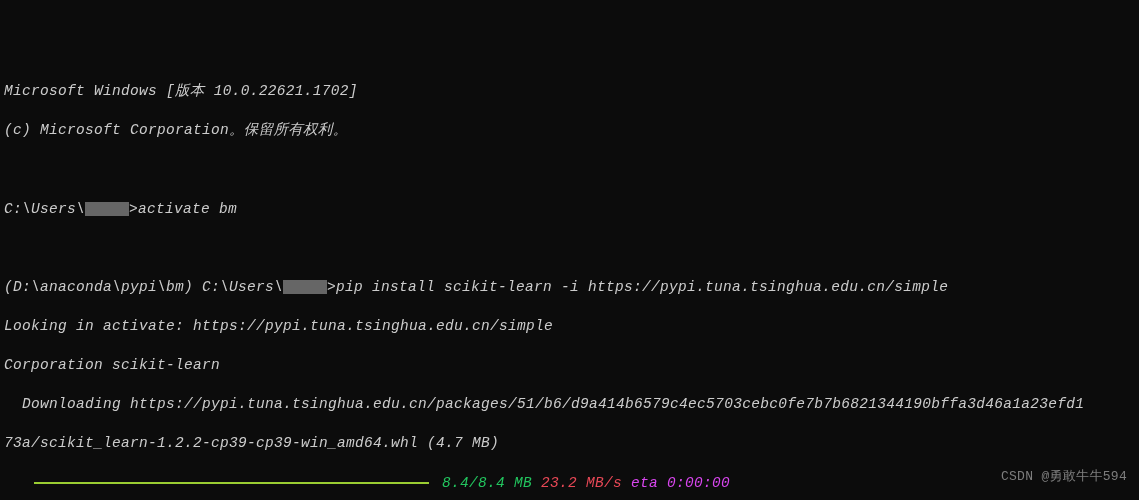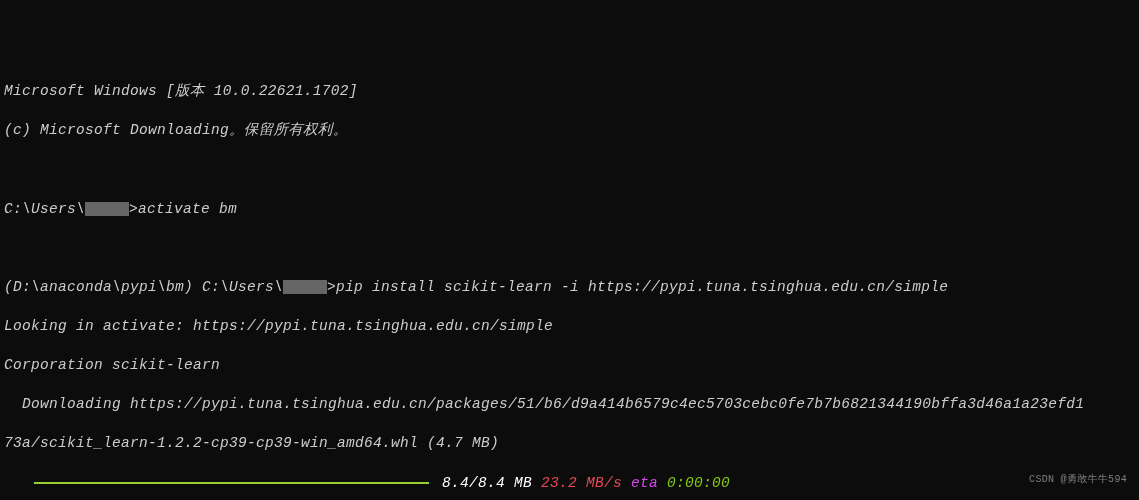--- a/index.html
+++ b/index.html
@@ -17,24 +17,24 @@
       width: 1139px;
       height: 500px;
       overflow: hidden;
       white-space: pre-wrap;
       letter-spacing: 0.3px;
     }
     .line {
       display: block;
       font-style: italic;
     }
-    .yellow { color: #ffffff; }
+    .yellow { color: #22c55e; }
     .red { color: #e74856; }
     .white { color: #d946ef; }
-    .cyan { color: #84cc16; }
+    .cyan { color: #d946ef; }
     .progress-bar {
       display: inline-block;
       width: 395px;
       height: 2px;
       background: #9acd32;
       vertical-align: middle;
       margin-right: 4px;
       margin-left: 30px;
     }
     .redacted {
@@ -42,31 +42,31 @@
       background: #666666;
       width: 44px;
       height: 14px;
       vertical-align: middle;
     }
     .watermark {
       position: absolute;
       bottom: 14px;
       right: 12px;
       color: #9a9a9a;
-      font-size: 10px;
+      font-size: 13px;
       opacity: 0.8;
     }
   </style>
 </head>
 <body>
 
 
 
 <span class="line">Microsoft Windows [版本 10.0.22621.1702]</span>
-<span class="line">(c) Microsoft Downloading。保留所有权利。</span>
+<span class="line">(c) Microsoft Corporation。保留所有权利。</span>
 <span class="line"> </span>
 <span class="line"><span>C:\Users\</span><span class="redacted"></span><span>&gt;activate bm</span></span>
 <span class="line"> </span>
 <span class="line"><span>(D:\anaconda\pypi\bm) C:\Users\</span><span class="redacted"></span><span>&gt;pip install scikit-learn -i https://pypi.tuna.tsinghua.edu.cn/simple</span></span>
 <span class="line">Looking in activate: https://pypi.tuna.tsinghua.edu.cn/simple</span>
 <span class="line">Corporation scikit-learn</span>
 <span class="line">  Downloading https://pypi.tuna.tsinghua.edu.cn/packages/51/b6/d9a414b6579c4ec5703cebc0fe7b7b6821344190bffa3d46a1a23efd1</span>
 <span class="line">73a/scikit_learn-1.2.2-cp39-cp39-win_amd64.whl (4.7 MB)</span>
 <span class="line"><span class="progress-bar"></span> <span class="yellow">8.4/8.4 MB</span> <span class="red">23.2 MB/s</span> <span class="white">eta</span> <span class="cyan">0:00:00</span></span>
 

